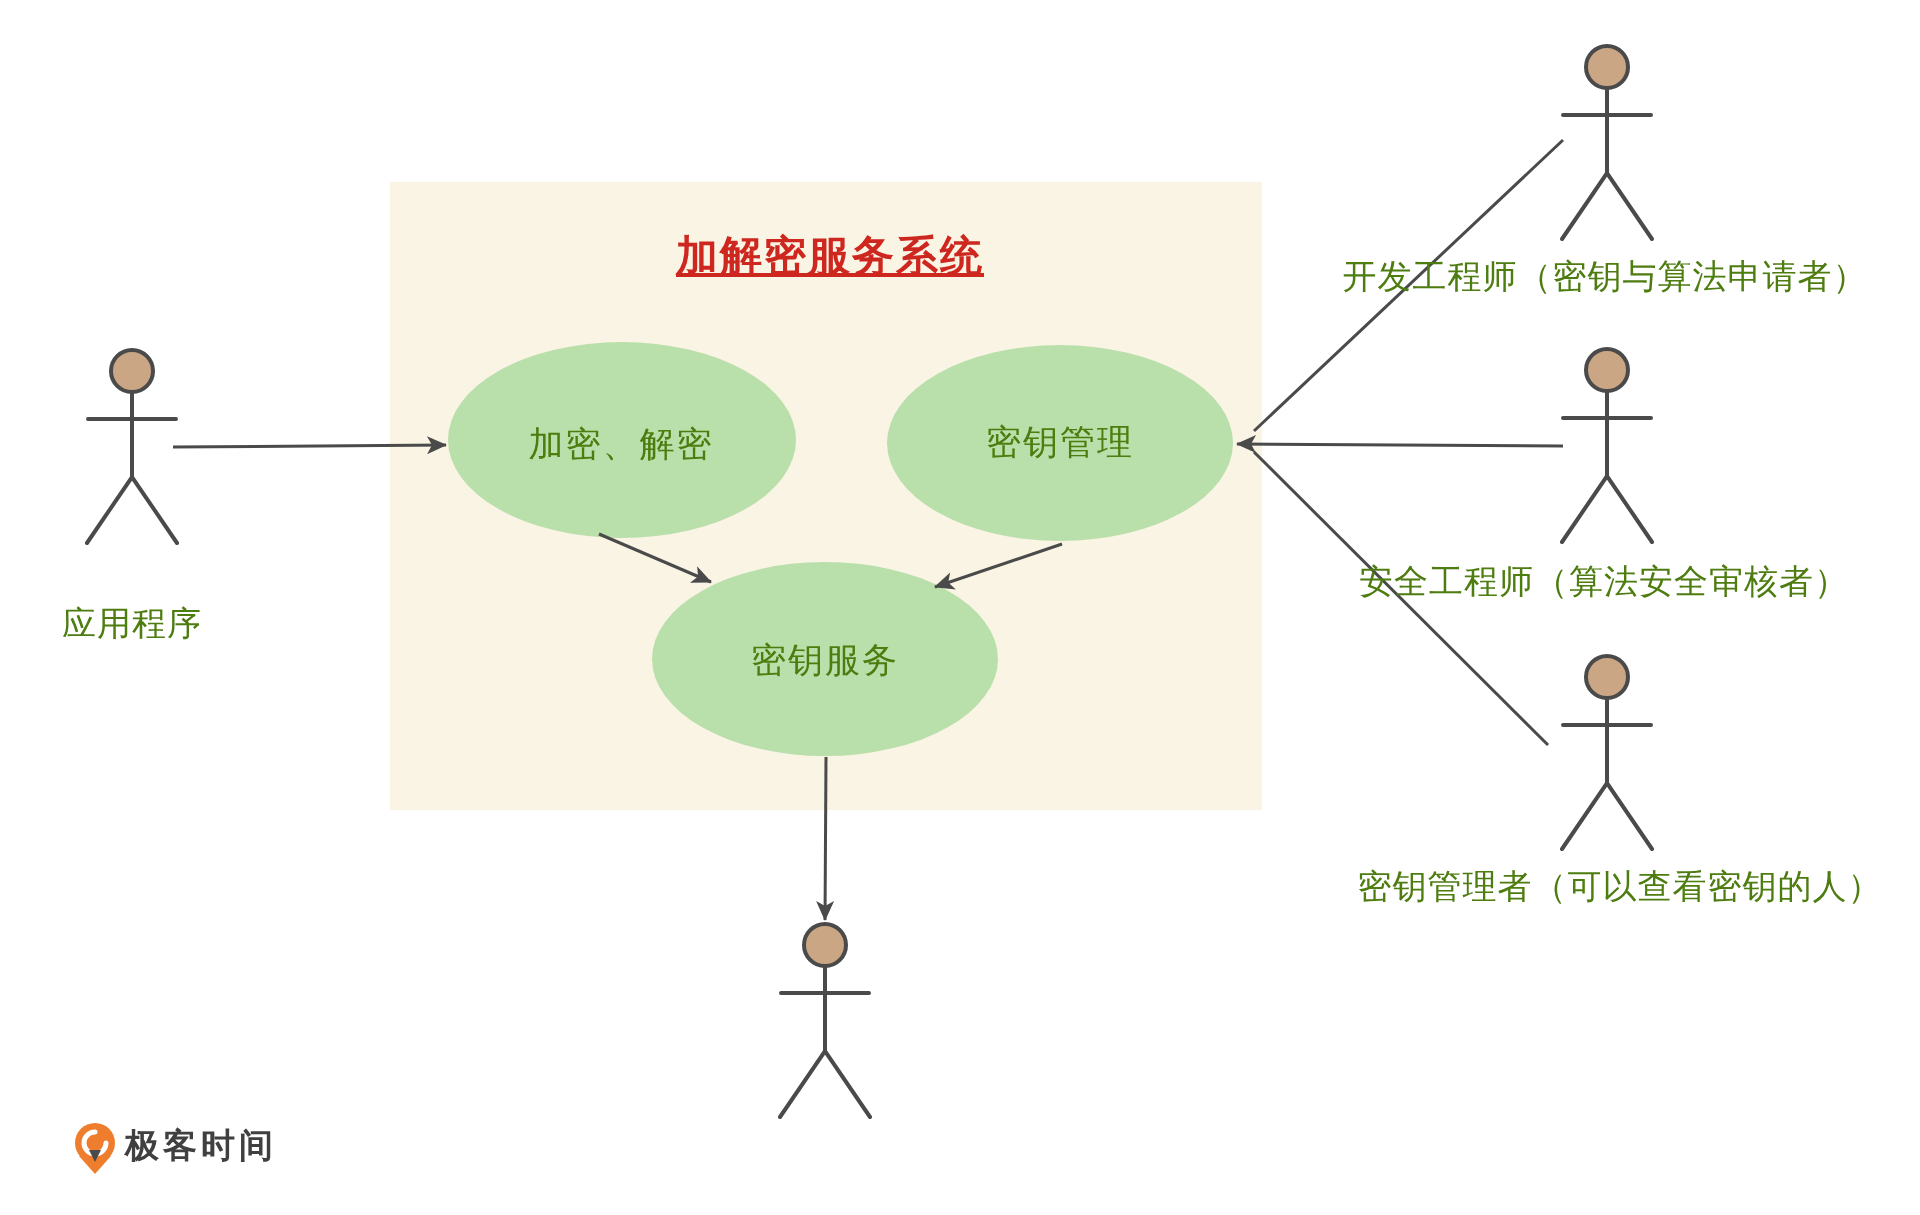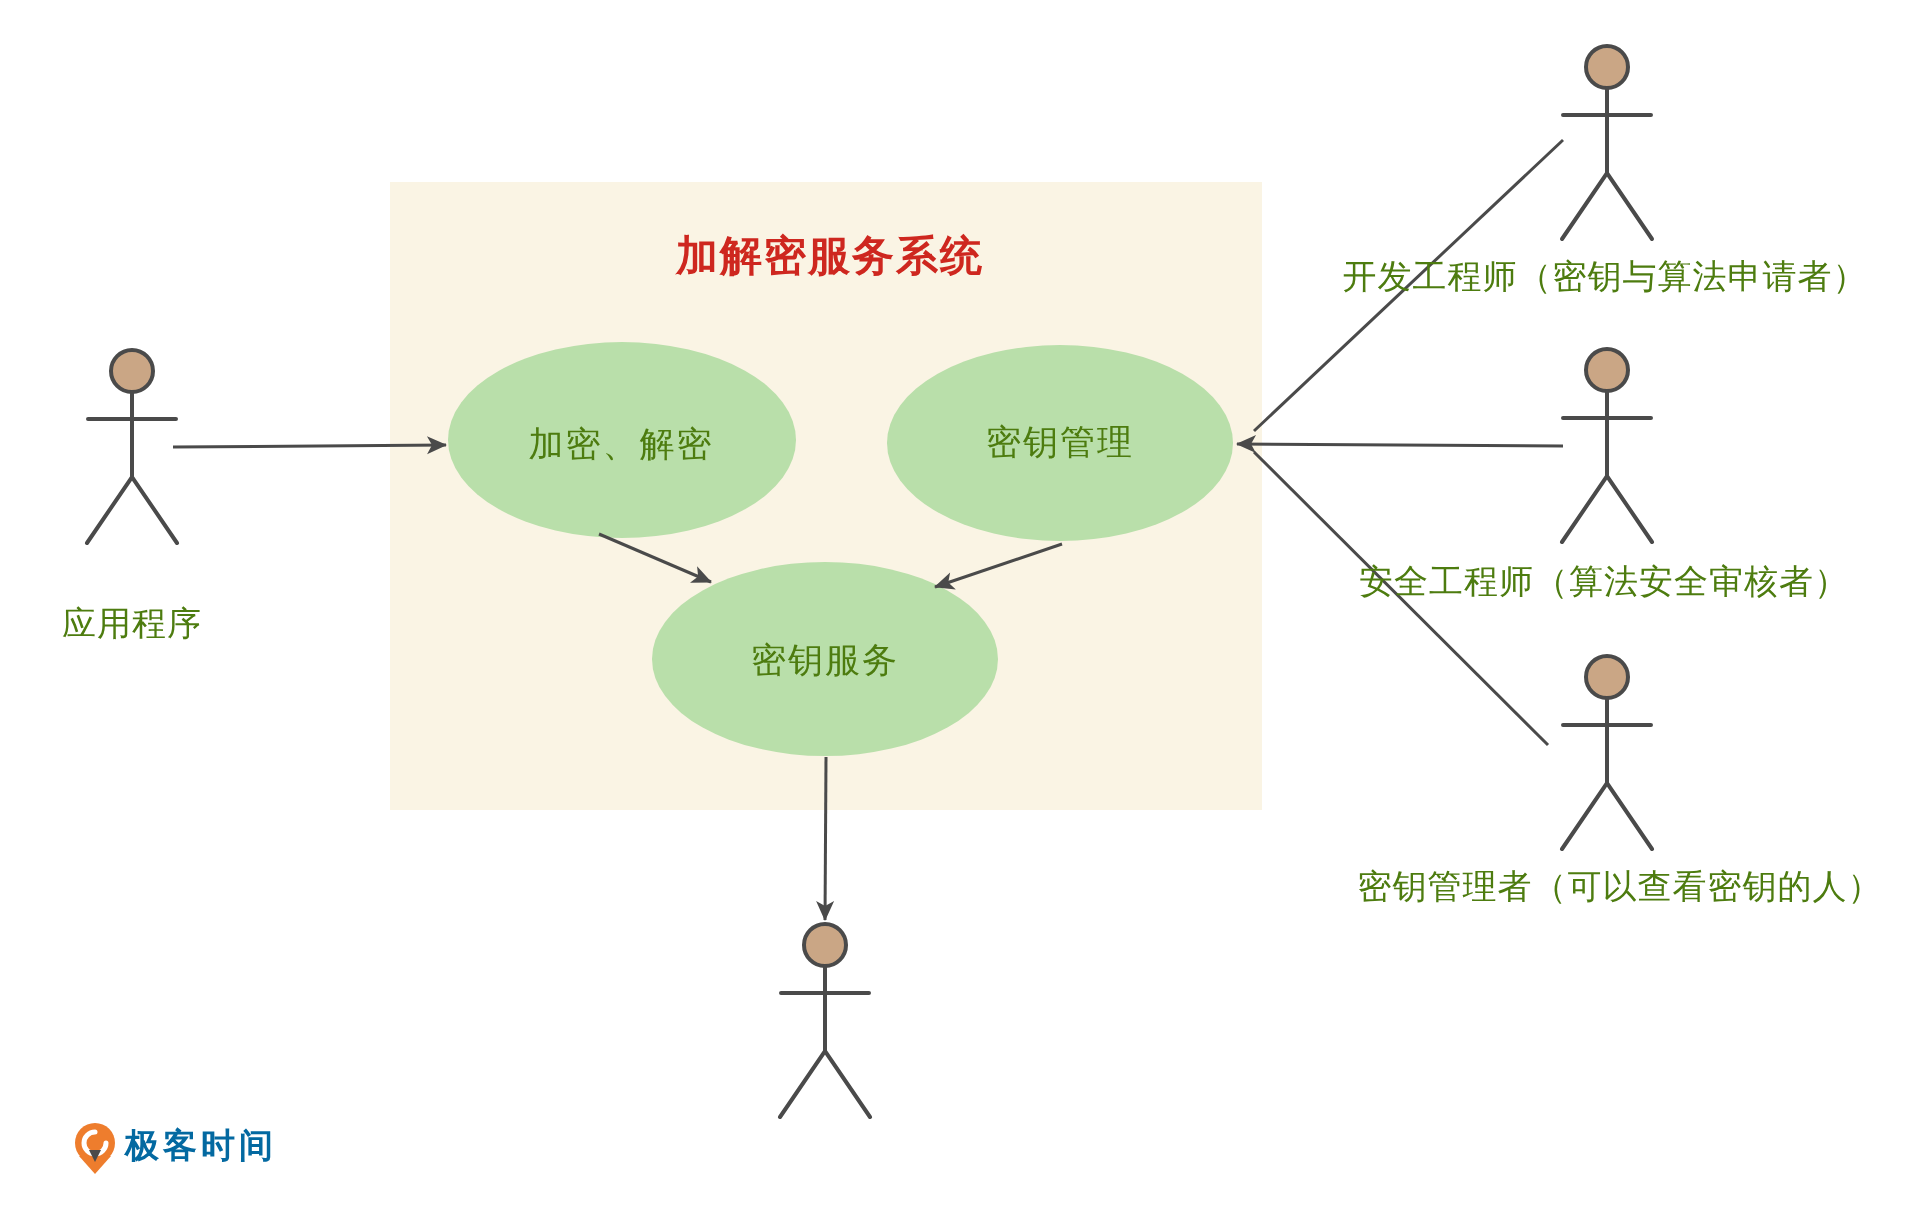--- a/index.html
+++ b/index.html
@@ -12,21 +12,21 @@
     position:absolute;transform:translate(-50%,-50%);white-space:nowrap;
     color:#4d7c0f;font-size:34px;letter-spacing:1px;
   }
   .uc-label{font-size:35px;letter-spacing:2px;}
   .sys-title{
     position:absolute;transform:translate(-50%,-50%);white-space:nowrap;
     color:#ce271f;font-size:42px;font-weight:bold;letter-spacing:2px;
   }
   .brand-text{
     position:absolute;transform:translate(0,-50%);white-space:nowrap;
-    color:#0369a1;font-size:34px;font-weight:bold;letter-spacing:4px;
+    color:#404040;font-size:34px;font-weight:bold;letter-spacing:4px;
   }
   .head{stroke:#4a4a4a;stroke-width:4;}
   .limbs{fill:none;stroke:#4a4a4a;stroke-width:4;stroke-linecap:round;}
   .connector{fill:none;stroke:#4a4a4a;stroke-width:3;}
 </style>
 </head>
 <body>
 
 <div class="stage">
 
@@ -77,21 +77,21 @@
     </g>
 
     <g>
       <circle cx="95" cy="1143" r="20" fill="#ee7d2d"></circle>
       <path d="M79,1156 L95,1174 L111,1156 Z" fill="#ee7d2d"></path>
       <path d="M95,1132 a11,11 0 1 0 11,11" fill="none" stroke="#ffffff" stroke-width="5" stroke-linecap="round"></path>
       <path d="M89,1150 L95,1162 L101,1150 Z" fill="#4a4a4a"></path>
     </g>
   </svg>
 
-  <div class="sys-title" style="left:830px;top:256px;">加解密服务系统</div>
+  <div class="sys-title" style="left:830px;top:256px;text-decoration:underline;">加解密服务系统</div>
 
   <div class="label uc-label" style="left:621px;top:444px;">加密、解密</div>
   <div class="label uc-label" style="left:1060px;top:428px;margin-top:14px;">密钥管理</div>
   <div class="label uc-label" style="left:825px;top:660px;">密钥服务</div>
 
   <div class="label" style="left:132px;top:580px;margin-top:44px;">应用程序</div>
   <div class="label" style="left:1605px;top:277px;">开发工程师（密钥与算法申请者）</div>
   <div class="label" style="left:1604px;top:582px;">安全工程师（算法安全审核者）</div>
   <div class="label" style="left:1604px;top:887px;margin-left:16px;">密钥管理者（可以查看密钥的人）</div>
 

